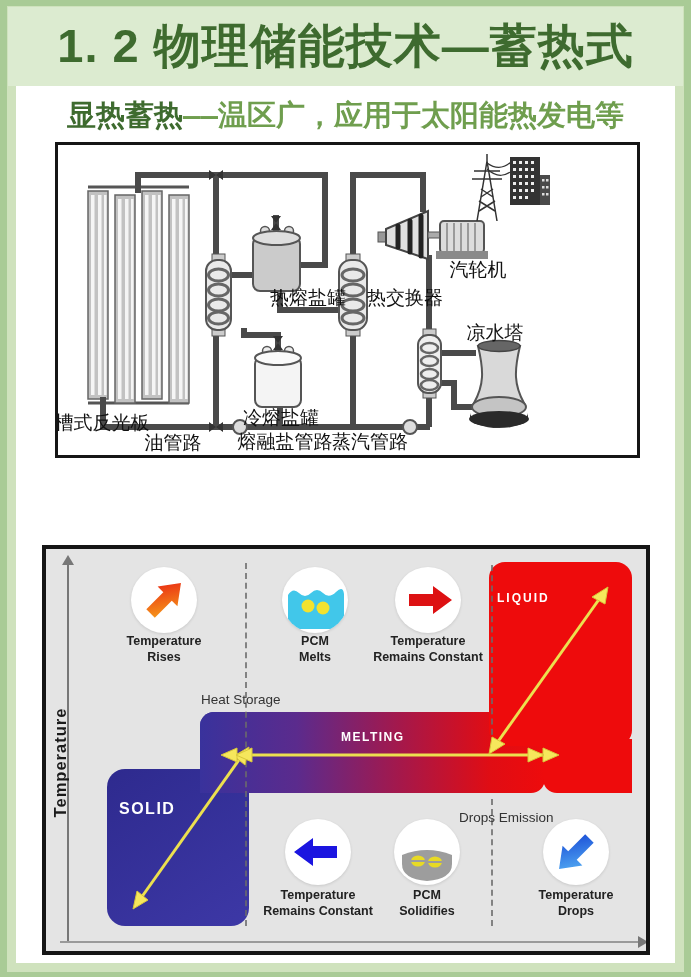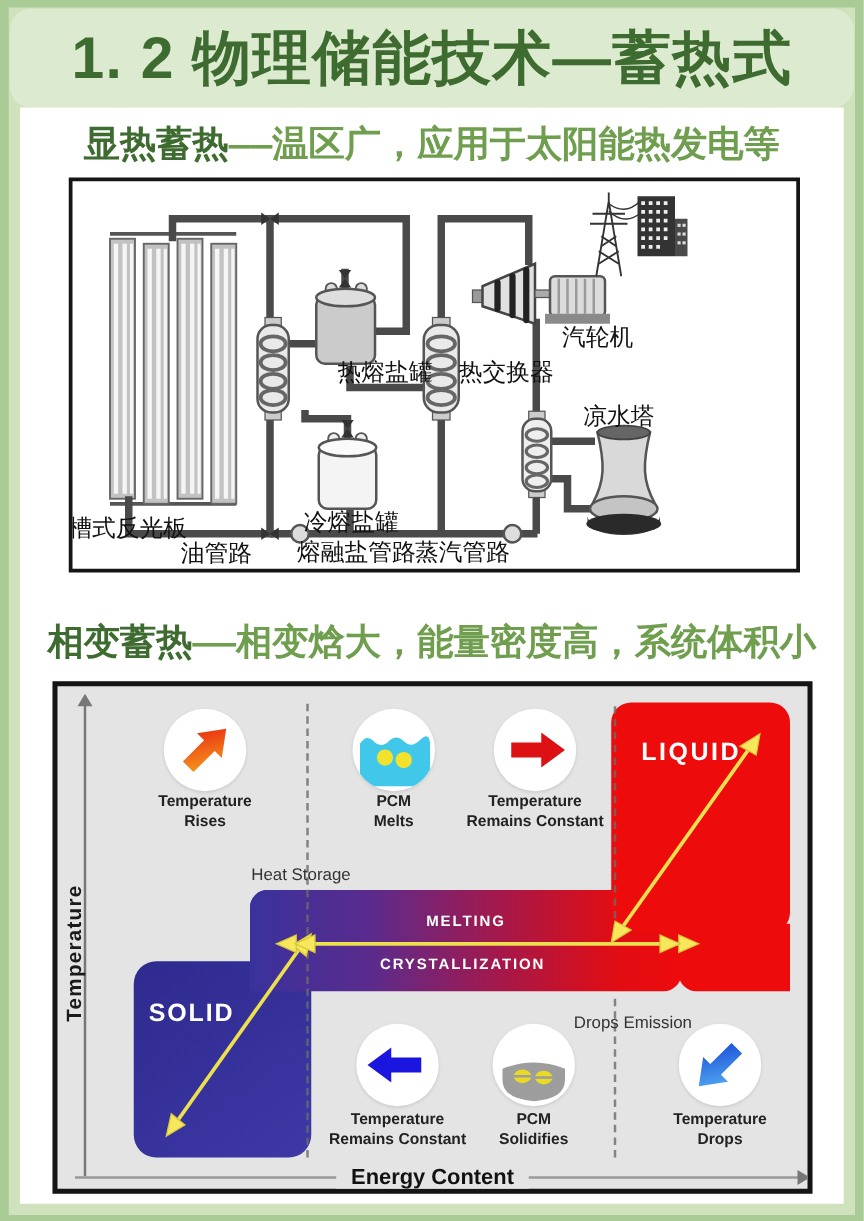--- a/index.html
+++ b/index.html
@@ -1,20 +1,20 @@
 <!DOCTYPE html>
 <html><head>
 <meta charset="utf-8">
 <style>
   html,body{margin:0;padding:0;}
   body{width:691px;height:977px;position:relative;background:#a9cb96;
        font-family:"Liberation Sans","DejaVu Sans",sans-serif;overflow:hidden;}
   .frame{position:absolute;left:7px;top:6px;right:7px;bottom:5px;background:#cfe2bd;}
   .title-band{position:absolute;left:1px;top:1px;right:1px;height:79px;background:#dcebd0;
-      display:flex;align-items:center;justify-content:center;border-radius:17px;}
+      display:flex;align-items:center;justify-content:center;}
   .title-band h1{margin:0;font-size:47px;font-weight:bold;color:#3e6b2f;letter-spacing:1px;}
   .content{position:absolute;left:9px;right:9px;top:80px;bottom:9px;background:#ffffff;}
   .subtitle{position:absolute;left:0;right:0;text-align:center;font-size:29px;font-weight:bold;white-space:nowrap;}
   .subtitle .lead{color:#3e6b2f;margin-top:24px;}
   .subtitle .rest{color:#6f9e4e;font-family:Liberation Mono, monospace;}
   #sub1{top:10px;}
   #sub2{top:408px;}
 
   
   .diagram-box{position:absolute;left:39px;top:56px;width:585px;height:316px;
@@ -237,23 +237,20 @@
         <text class="cjk" x="250" y="159" text-anchor="middle">热熔盐罐</text>
         <text class="cjk" x="223" y="279" text-anchor="middle">冷熔盐罐</text>
         <text class="cjk" x="227" y="303" text-anchor="middle">熔融盐管路</text>
         <text class="cjk" x="347" y="159" text-anchor="middle">热交换器</text>
         <text class="cjk" x="312" y="303" text-anchor="middle">蒸汽管路</text>
         <text class="cjk" x="420" y="131" text-anchor="middle">汽轮机</text>
         <text class="cjk" x="437" y="194" text-anchor="middle">凉水塔</text>
       </svg>
     </div>
 
-    <div id="sub2" class="subtitle">
-      <span class="lead">相变蓄热</span><span class="rest">——相变焓大，能量密度高，系统体积小</span>
-    </div>
 
     <div class="chart-box">
 
       <div class="blk" style="left:61px;top:220px;width:142px;height:157px;border-radius:18px;
                   background:linear-gradient(145deg,#2e2a8e,#3d38a6);"></div>
       <div class="blk" style="left:154px;top:163px;width:49px;height:80px;background:#39329c;border-radius:14px 0 0 0;"></div>
       <div class="blk" style="left:154px;top:163px;width:345px;height:81px;border-radius:14px 0 14px 0;
                   background:linear-gradient(90deg,#39329c 0%,#5b2b8d 28%,#a5184b 58%,#e00d14 84%,#ee0b0c 100%);"></div>
       <div class="blk" style="left:443px;top:13px;width:143px;height:184px;border-radius:16px;background:#ee0b0c;"></div>
       <div class="blk" style="left:497px;top:190px;width:89px;height:54px;background:#ee0b0c;border-radius:0 0 0 14px;"></div>
@@ -273,24 +270,23 @@
           <polygon points="203,198 199,216 188,207"></polygon>
           <polygon points="175,206 191,199 191,213"></polygon>
           <polygon points="190,206 206,199 206,213"></polygon>
           <polygon points="513,206 497,199 497,213"></polygon>
           <polygon points="498,206 482,199 482,213"></polygon>
           <polygon points="443,205 459,195 446,188"></polygon>
           <polygon points="562,38 559,55 546,48"></polygon>
         </g>
       </svg>
 
-      <div class="zone-label" style="left:73px;top:251px;font-size:20px;">SOLID</div>
+      <div class="zone-label" style="left:73px;top:251px;font-size:16px;">SOLID</div>
       <div class="zone-label" style="left:295px;top:181px;">MELTING</div>
-      <div class="zone-label" style="left:258px;top:215px;">CRYSTALLIZATION</div>
-      <div class="zone-label" style="left:467px;top:42px;font-size:20px;letter-spacing:2px;">LIQUID</div>
+      <div class="zone-label" style="left:451px;top:42px;font-size:12px;letter-spacing:2px;">LIQUID</div>
 
       <div class="anno" style="left:155px;top:143px;">Heat Storage</div>
       <div class="anno" style="left:413px;top:261px;">Drops Emission</div>
 
       <div class="circle" style="left:85px;top:18px;">
         <svg width="66" height="66" viewBox="0 0 66 66">
           <defs>
               <linearGradient id="gUp" x1="0" y1="1" x2="1" y2="0">
             <stop offset="0" stop-color="#f7a81c"></stop>
                 <stop offset="1" stop-color="#e81912"></stop>
@@ -349,17 +345,16 @@
       <div class="icon-label" style="left:301px;top:338px;">PCM
 Solidifies</div>
       <div class="icon-label" style="left:450px;top:338px;">Temperature
 Drops</div>
 
       <div class="axis-y"></div>
       <div class="axis-y-arrow"></div>
       <div class="axis-x"></div>
       <div class="axis-x-arrow"></div>
       <div class="ylab">Temperature</div>
-      <div class="xlab"><span>Energy Content</span></div>
     </div>
 
   </div>
 </div>
 
 </body></html>

